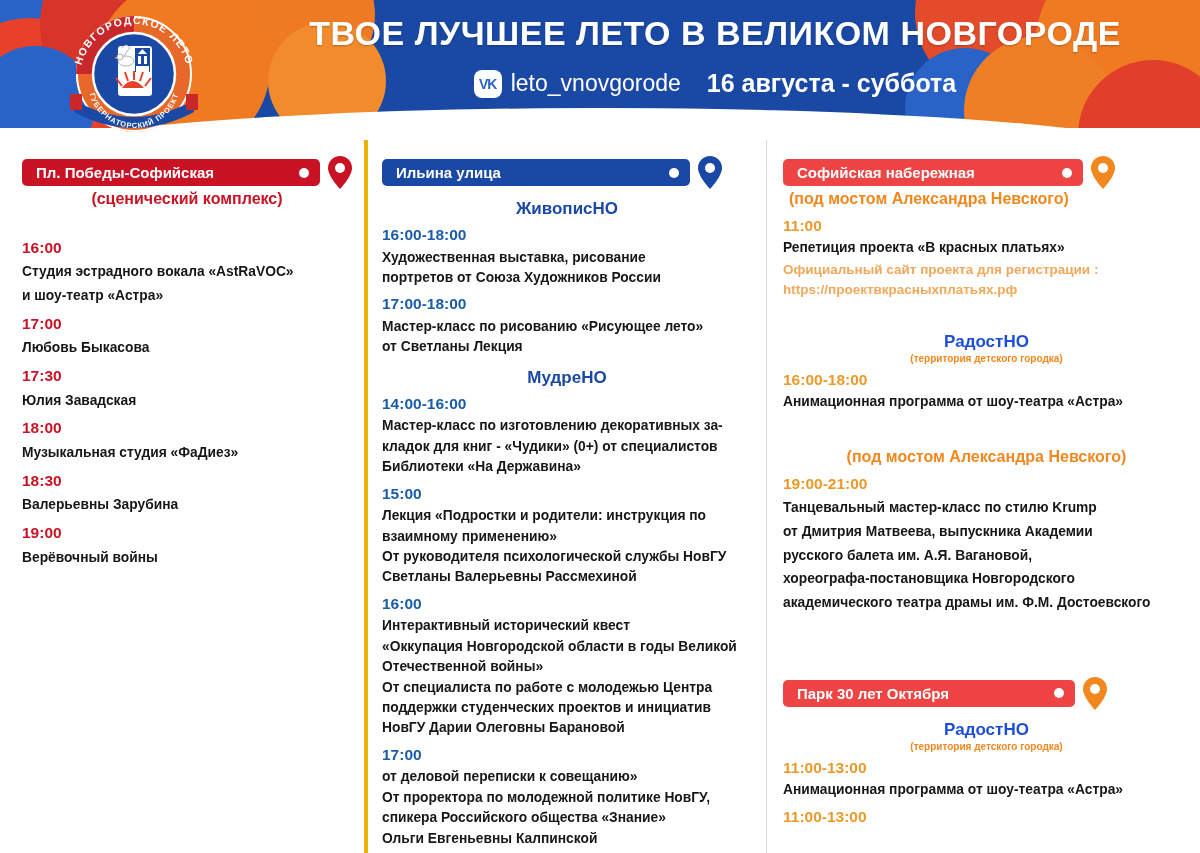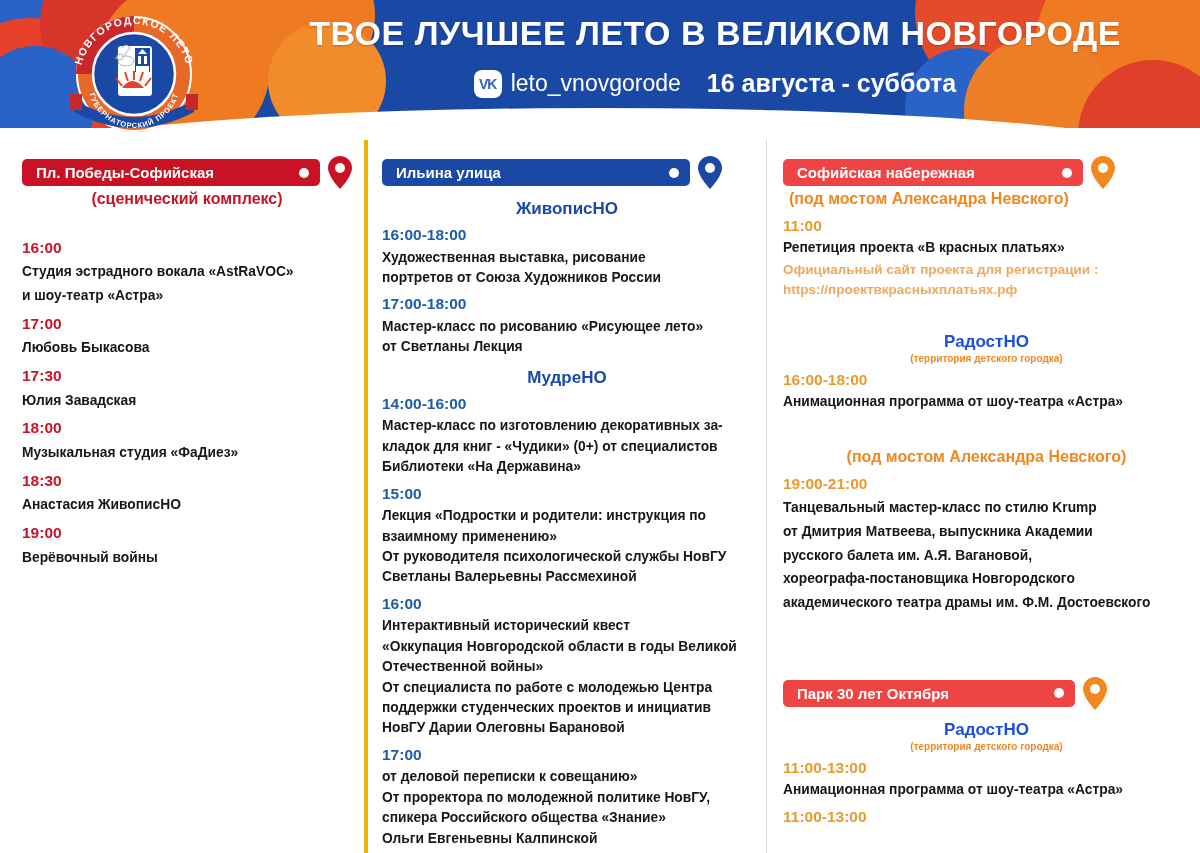--- a/index.html
+++ b/index.html
@@ -258,21 +258,21 @@
         <div>Юлия Завадская</div>
       </div>
 
       <div class="time t-red">18:00</div>
       <div class="desc loose">
         <div>Музыкальная студия «ФаДиез»</div>
       </div>
 
       <div class="time t-red">18:30</div>
       <div class="desc loose">
-        <div>Анастасия ЖивописНО</div>
+        <div>Валерьевны Зарубина</div>
       </div>
 
       <div class="time t-red">19:00</div>
       <div class="desc loose">
         <div>Верёвочный войны</div>
       </div>
     </div>
 
     <div class="col col-2">
       <div class="pill-row">

